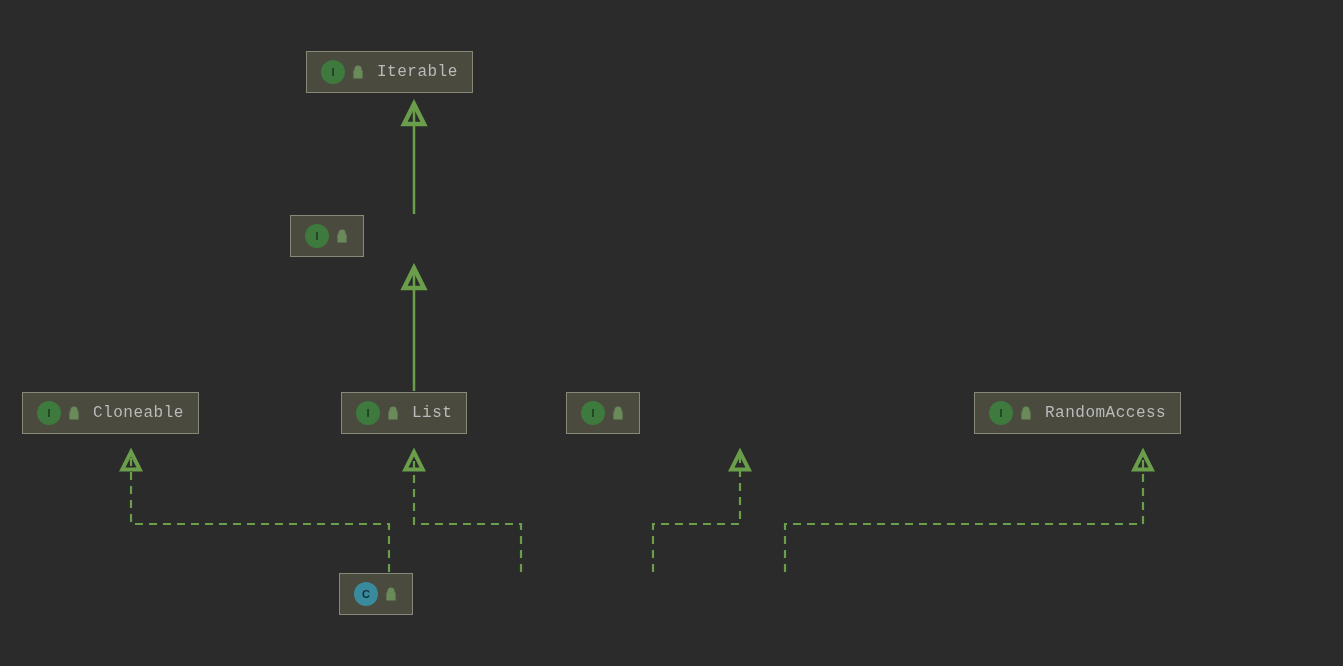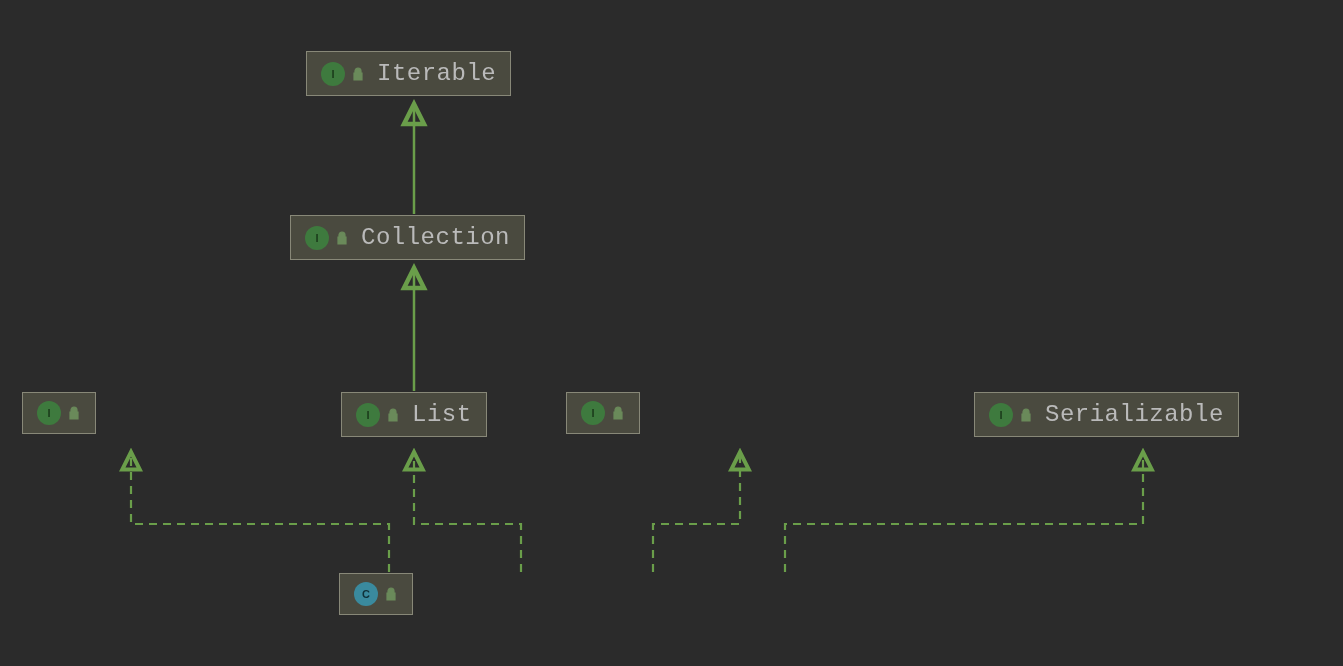--- a/index.html
+++ b/index.html
@@ -46,21 +46,21 @@
     align-items: center;
     justify-content: center;
     flex-shrink: 0;
   }
   .lock-icon svg {
     width: 12px;
     height: 14px;
   }
   .node-label {
     color: #bababa;
-    font-size: 24px;
+    font-size: 16px;
     letter-spacing: 0.5px;
     margin-left: 6px;
   }
   svg.connectors {
     position: absolute;
     top: 0;
     left: 0;
     width: 1343px;
     height: 666px;
     pointer-events: none;
@@ -99,30 +99,30 @@
   <span class="node-label">Iterable</span>
 </div>
 
 <div class="node" style="left:290px; top:215px;">
   <span class="icon-circle icon-interface">I</span>
   <span class="lock-icon">
     <svg viewBox="0 0 12 14">
         <path d="M3 6 V4 a3 3 0 0 1 6 0 V6 M2 6 h8 v7 h-8 Z" fill="#6a8a5a" stroke="#6a8a5a" stroke-width="1.2"></path>
       </svg>
   </span>
-  <span class="node-label">Collection</span>
 </div>
 
 <div class="node" style="left:22px; top:392px;">
   <span class="icon-circle icon-interface">I</span>
   <span class="lock-icon">
     <svg viewBox="0 0 12 14">
         <path d="M3 6 V4 a3 3 0 0 1 6 0 V6 M2 6 h8 v7 h-8 Z" fill="#6a8a5a" stroke="#6a8a5a" stroke-width="1.2"></path>
       </svg>
   </span>
+  <span class="node-label">Cloneable</span>
 </div>
 
 <div class="node" style="left:341px; top:392px;">
   <span class="icon-circle icon-interface">I</span>
   <span class="lock-icon">
     <svg viewBox="0 0 12 14">
         <path d="M3 6 V4 a3 3 0 0 1 6 0 V6 M2 6 h8 v7 h-8 Z" fill="#6a8a5a" stroke="#6a8a5a" stroke-width="1.2"></path>
       </svg>
   </span>
   <span class="node-label">List</span>
@@ -137,21 +137,21 @@
   </span>
 </div>
 
 <div class="node" style="left:974px; top:392px;">
   <span class="icon-circle icon-interface">I</span>
   <span class="lock-icon">
     <svg viewBox="0 0 12 14">
         <path d="M3 6 V4 a3 3 0 0 1 6 0 V6 M2 6 h8 v7 h-8 Z" fill="#6a8a5a" stroke="#6a8a5a" stroke-width="1.2"></path>
       </svg>
   </span>
-  <span class="node-label">Serializable</span>
+  <span class="node-label">RandomAccess</span>
 </div>
 
 <div class="node" style="left:339px; top:573px;">
   <span class="icon-circle icon-class">C</span>
   <span class="lock-icon">
     <svg viewBox="0 0 12 14">
         <path d="M3 6 V4 a3 3 0 0 1 6 0 V6 M2 6 h8 v7 h-8 Z" fill="#6a8a5a" stroke="#6a8a5a" stroke-width="1.2"></path>
       </svg>
   </span>
 </div>

